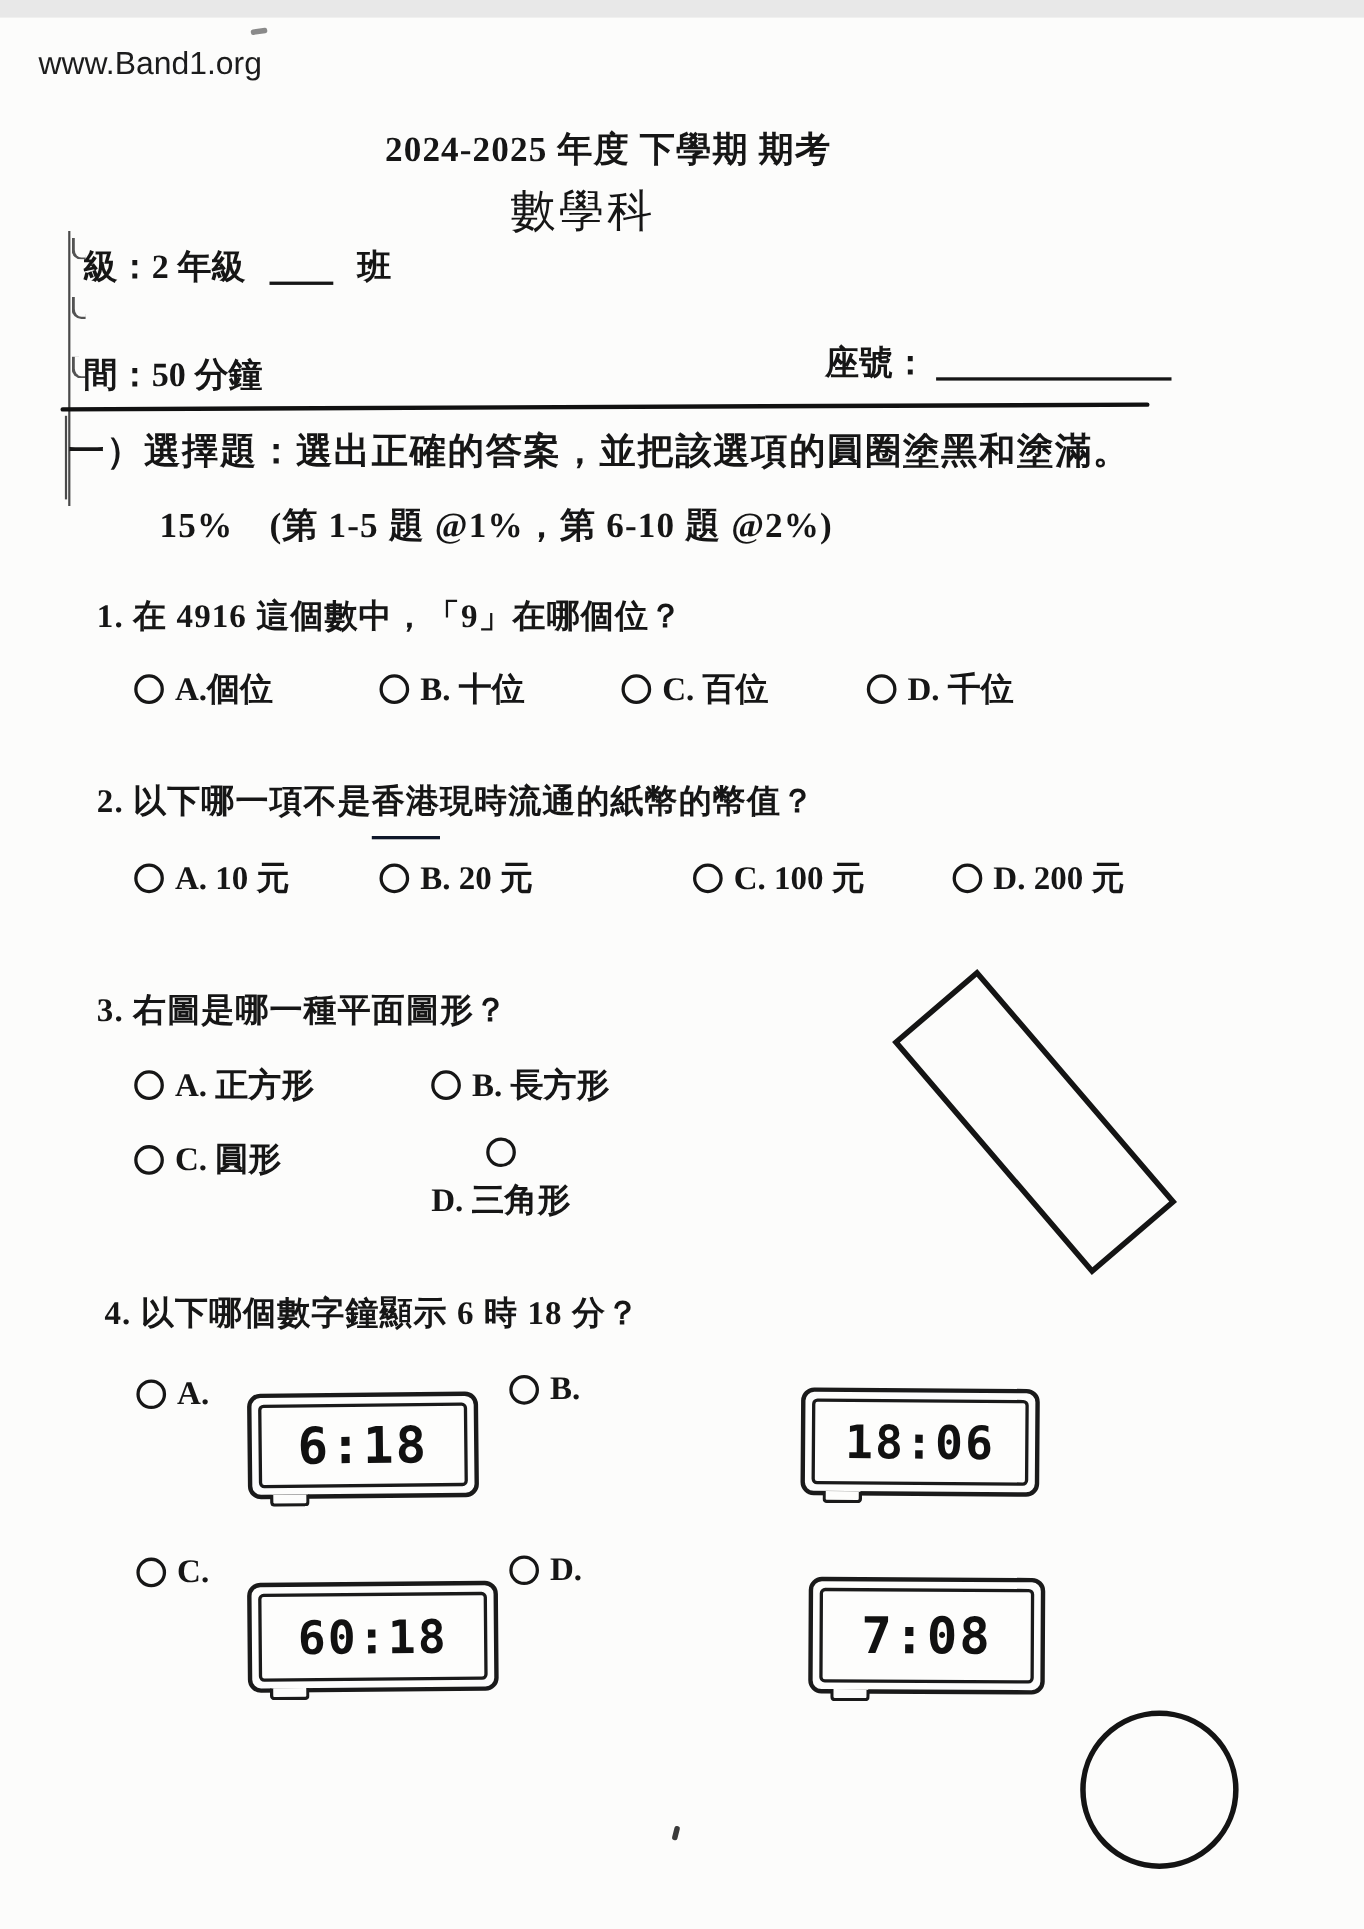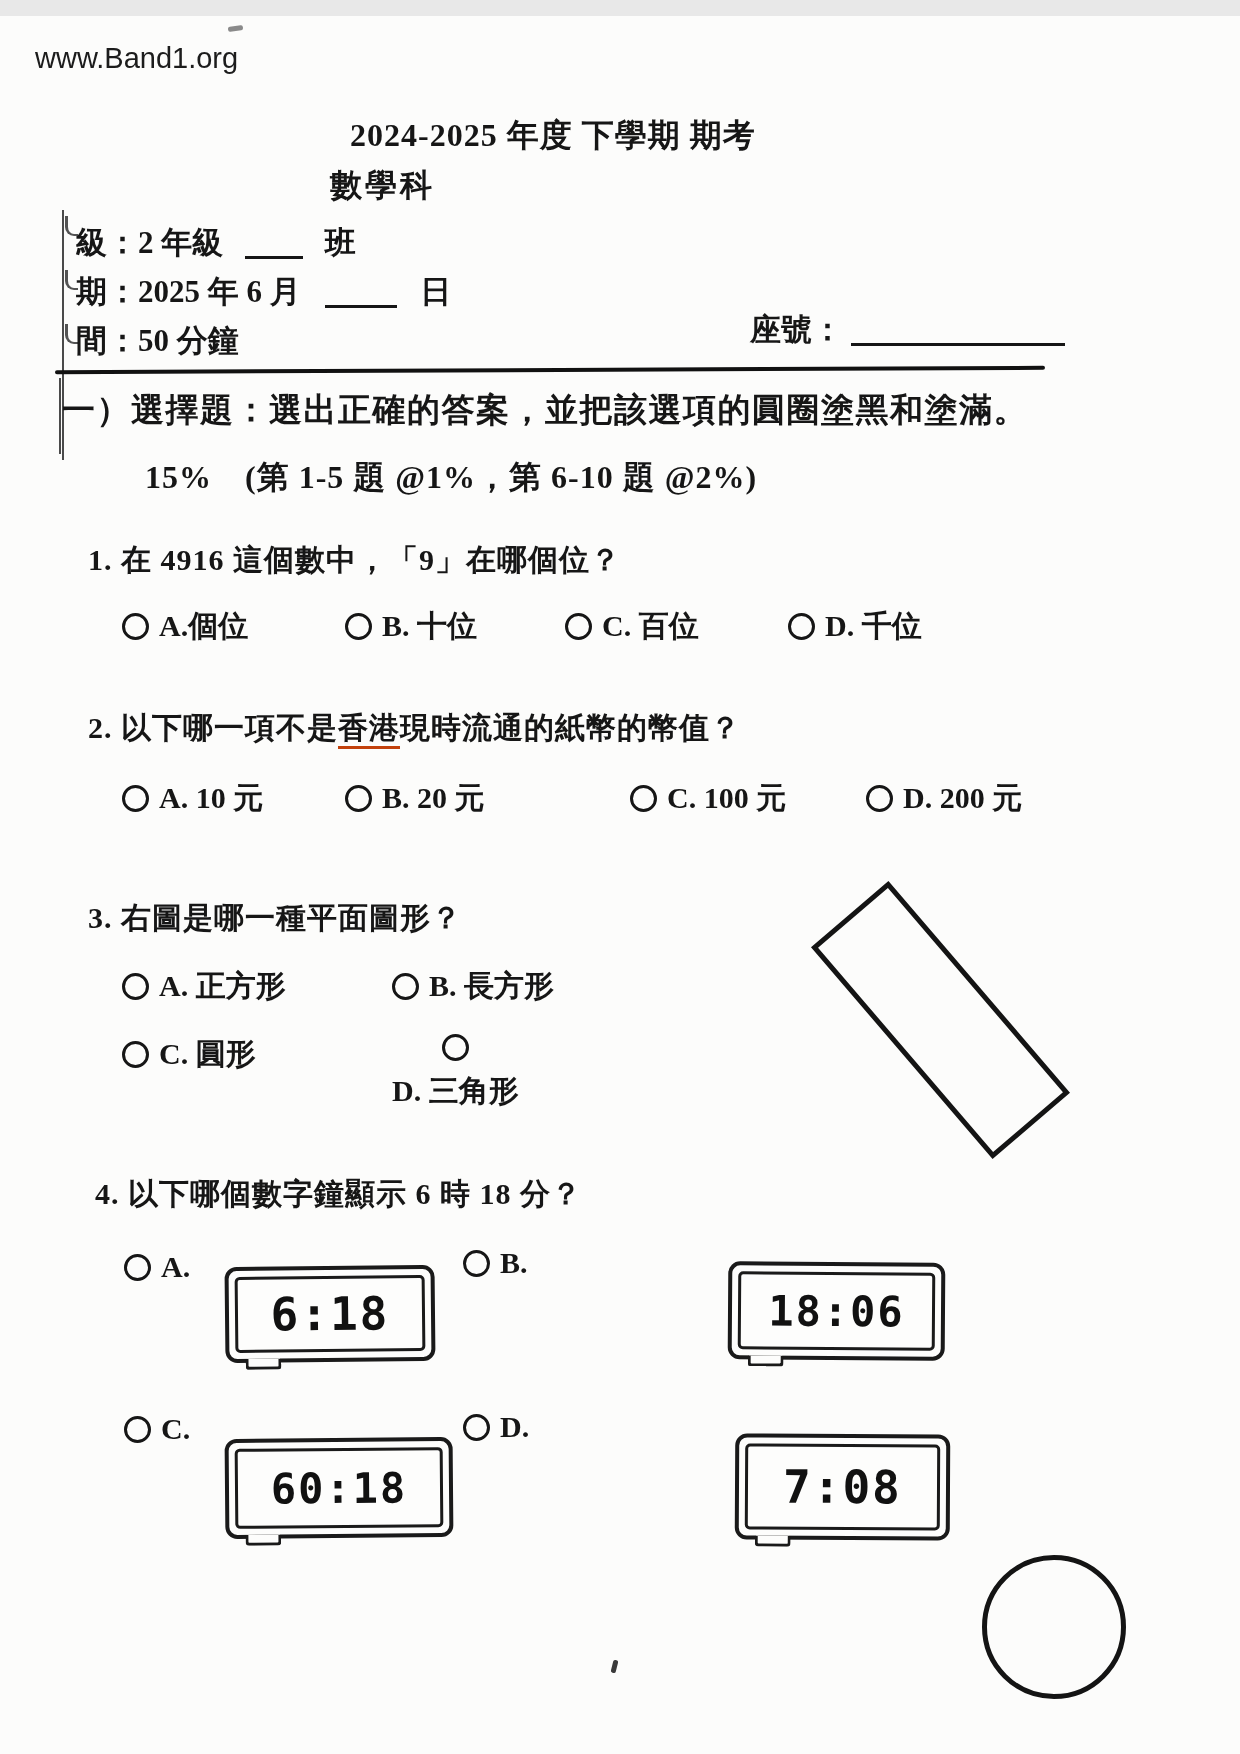--- a/index.html
+++ b/index.html
@@ -6,30 +6,30 @@
   html,body { background:#e8e8e8; }
   #page {
     position:relative; width:1240px; height:1754px; margin:16px auto;
     background:#fcfcfb; color:#161616; overflow:hidden;
     font-family:"Liberation Serif", serif;
   }
   .abs { position:absolute; }
   .serif-b { font-family:"Liberation Serif", serif; font-weight:700; color:#161616; }
   .watermark { font-family:"Liberation Sans", sans-serif; font-size:29px; font-weight:400; color:#1c1c1c; }
   .title1 { font-size:32px; font-weight:800; letter-spacing:1px; text-align:center; white-space:nowrap; }
-  .title2 { font-size:32px; font-weight:700; letter-spacing:3px; white-space:nowrap; }
+  .title2 { font-size:41px; font-weight:400; letter-spacing:3px; text-align:center; white-space:nowrap; }
   .meta-line { font-size:31px; font-weight:700; white-space:nowrap; }
   .blank { display:inline-block; border-bottom:3px solid #161616; height:1.05em; vertical-align:-6px; }
   .rule { background:#111; height:4px; border-radius:2px; }
   .edge-line { background:#2a2a2a; opacity:.85; }
   .hook { width:13px; height:20px; border-left:3px solid #2a2a2a; border-bottom:2px solid #2a2a2a; border-radius:0 0 0 9px; opacity:.8; }
   .sec-head { font-size:33px; font-weight:800; letter-spacing:1.5px; white-space:nowrap; }
   .sec-sub { font-size:32px; font-weight:800; letter-spacing:1px; white-space:nowrap; }
   .q-text { font-size:30px; font-weight:700; letter-spacing:1px; white-space:nowrap; }
-  .u { border-bottom:3px solid #c2410c; padding-bottom:2px; }
+  .u { border-bottom:3px solid #0f172a; padding-bottom:15px; }
   .opt { display:flex; align-items:center; gap:10px; white-space:nowrap; }
   .bubble { width:27px; height:27px; border:3px solid #161616; border-radius:50%; background:transparent; flex:none; }
   .opt-label { font-size:30px; font-weight:700; }
   .rect-fig { border:5px solid #141414; background:transparent; }
   .circle-fig { border:5px solid #141414; border-radius:50%; background:transparent; }
   .clock { border:4px solid #1a1a1a; border-radius:12px; padding:6px; background:#fdfdfc; }
   .clock-screen { width:100%; height:100%; border:3px solid #1a1a1a; border-radius:5px;
     display:flex; align-items:center; justify-content:center; background:#fdfdfc; }
   .clock-digits { font-family:"DejaVu Sans Mono", monospace; font-weight:700; font-size:46px; letter-spacing:2px; color:#111; }
   .clock-foot { position:absolute; bottom:-11px; left:16px; width:36px; height:11px;
@@ -50,25 +50,20 @@
   <div class="abs hook" style="left:65px; top:254px;"></div>
   <div class="abs hook" style="left:65px; top:308px;"></div>
 
   <div class="abs serif-b title1" style="left:350px; top:98px; width:400px;">2024-2025 年度 下學期 期考</div>
   <div class="abs serif-b title2" style="left:330px; top:148px; width:400px;">數學科</div>
 
   <div class="abs serif-b meta-line" style="left:76px; top:206px;">
     <span>級：2 年級</span>
     <span class="blank" style="width:58px; margin:0 14px;"></span>
     <span>班</span>
-  </div>
-  <div class="abs serif-b meta-line" style="left:76px; top:255px;">
-    <span>期：2025 年 6 月</span>
-    <span class="blank" style="width:72px; margin:0 16px;"></span>
-    <span>日</span>
   </div>
   <div class="abs serif-b meta-line" style="left:76px; top:304px;">間：50 分鐘</div>
 
   <div class="abs serif-b meta-line" style="left:750px; top:293px;">
     <span>座號：</span>
     <span class="blank" style="width:214px;"></span>
   </div>
 
   <div class="abs rule" style="left:55px; top:352px; width:990px; transform:rotate(-0.25deg);"></div>
 

